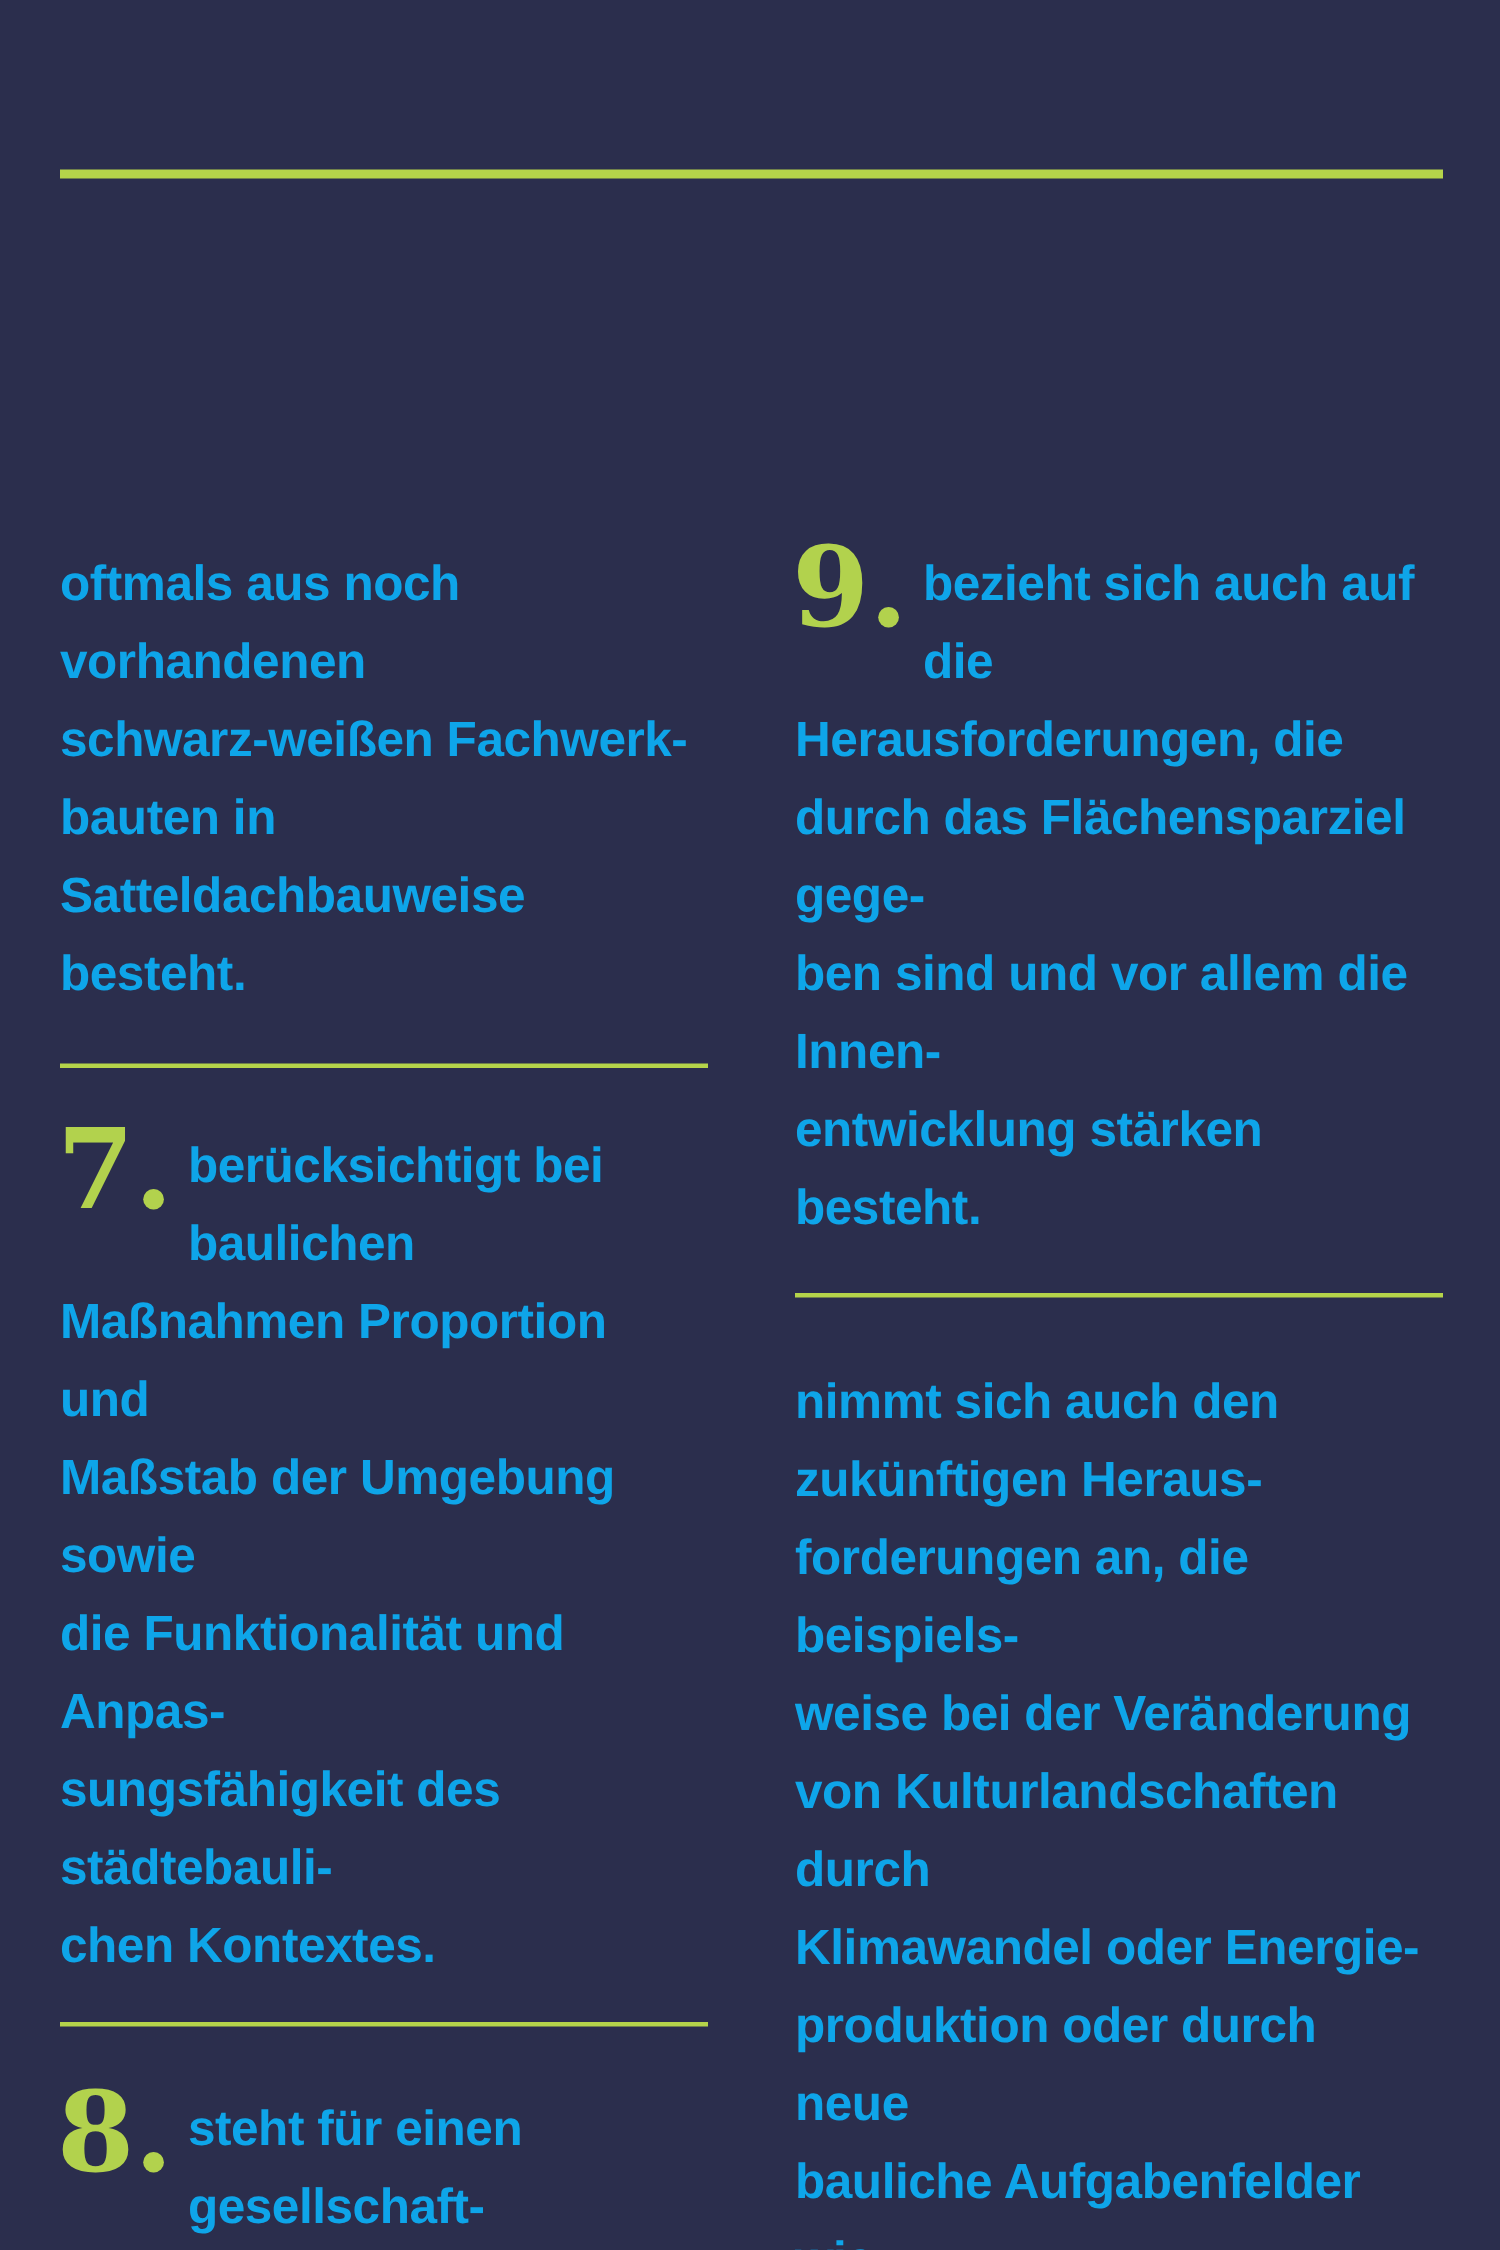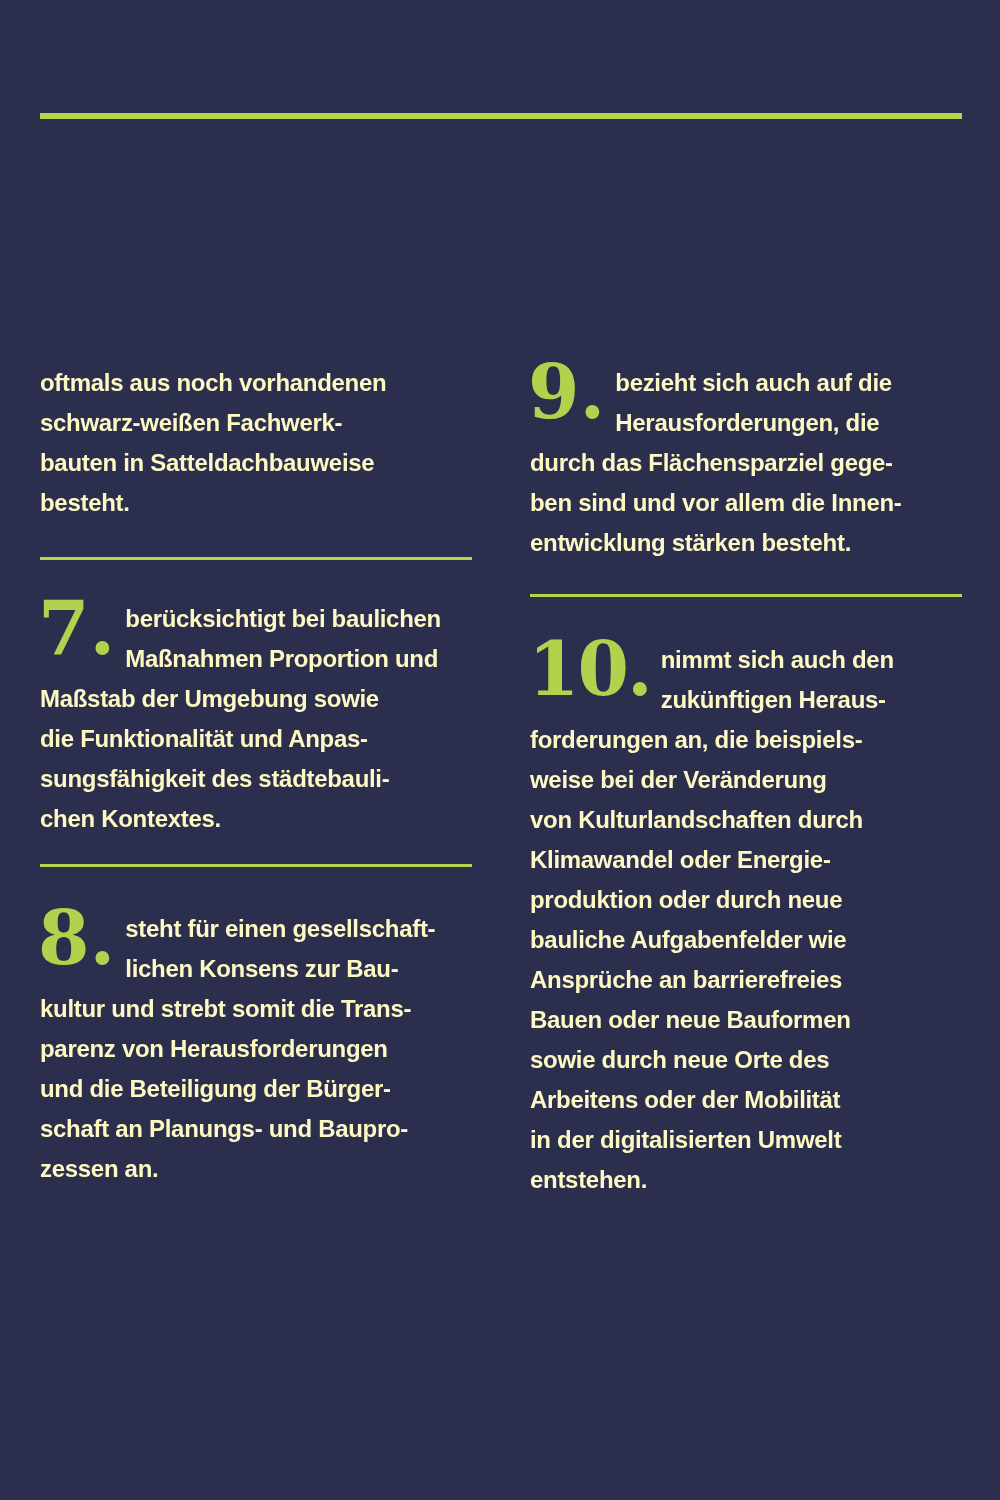--- a/index.html
+++ b/index.html
@@ -28,24 +28,24 @@
   }
   .column {
     position: absolute;
     top: 0;
     width: 432px;
   }
   .column.left  { left: 40px; }
   .column.right { left: 530px; }
 
   .body-text {
-    color: #fef9c3;
-    font-size: 24px;
+    color: #0ea5e9;
+    font-size: 33px;
     font-weight: bold;
-    line-height: 40px;
+    line-height: 52px;
     letter-spacing: -0.3px;
     white-space: pre-line;
     margin: 0;
   }
   .item { overflow: visible; }
   .item::after { content: ""; display: block; clear: both; }
 
   .num {
     float: left;
     font-family: "DejaVu Serif", serif;
@@ -124,21 +124,20 @@
       <p class="body-text">bezieht sich auch auf die
 Herausforderungen, die
 durch das Flächensparziel gege-
 ben sind und vor allem die Innen-
 entwicklung stärken besteht.</p>
     </div>
 
     <hr class="separator sep-r1">
 
     <div class="item item-10">
-      <span class="num num-wide">10.</span>
       <p class="body-text">nimmt sich auch den
 zukünftigen Heraus-
 forderungen an, die beispiels-
 weise bei der Veränderung
 von Kulturlandschaften durch
 Klimawandel oder Energie-
 produktion oder durch neue
 bauliche Aufgabenfelder wie
 Ansprüche an barrierefreies
 Bauen oder neue Bauformen

